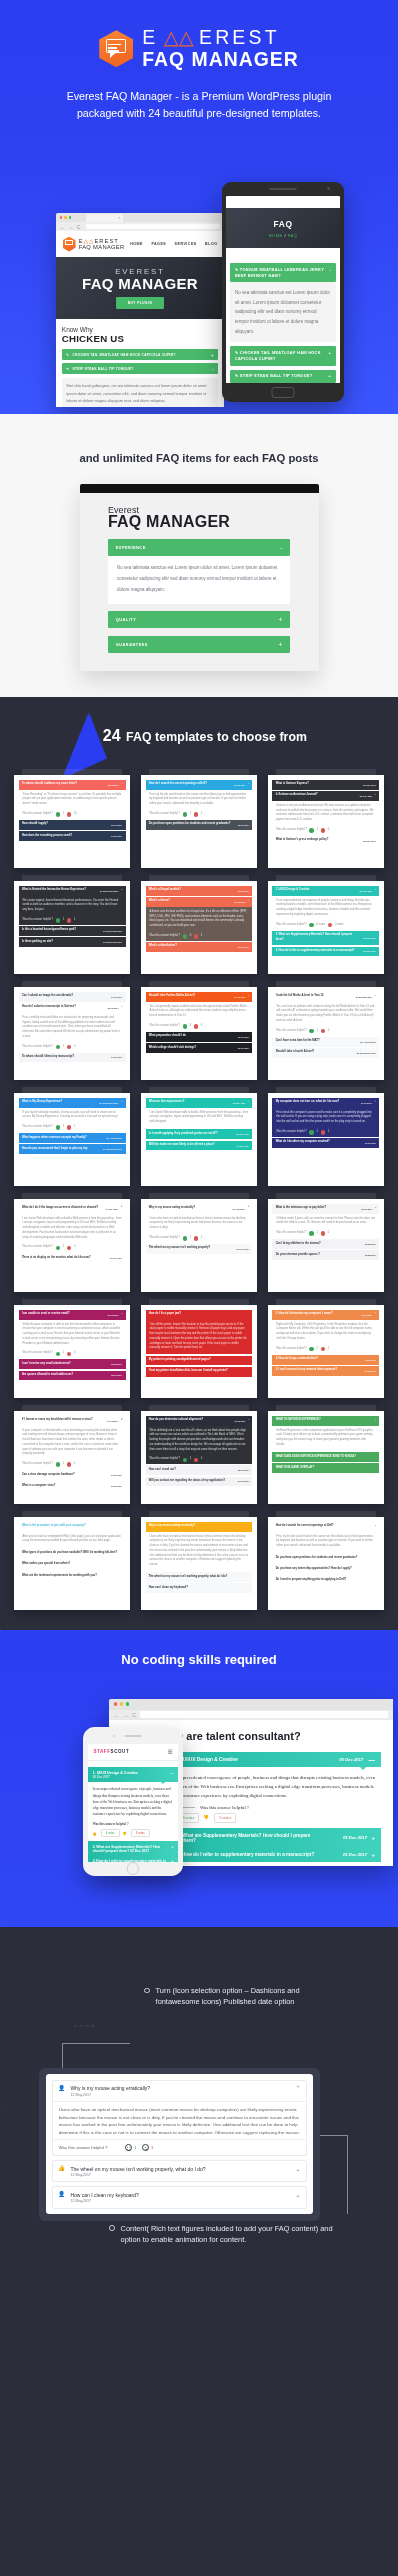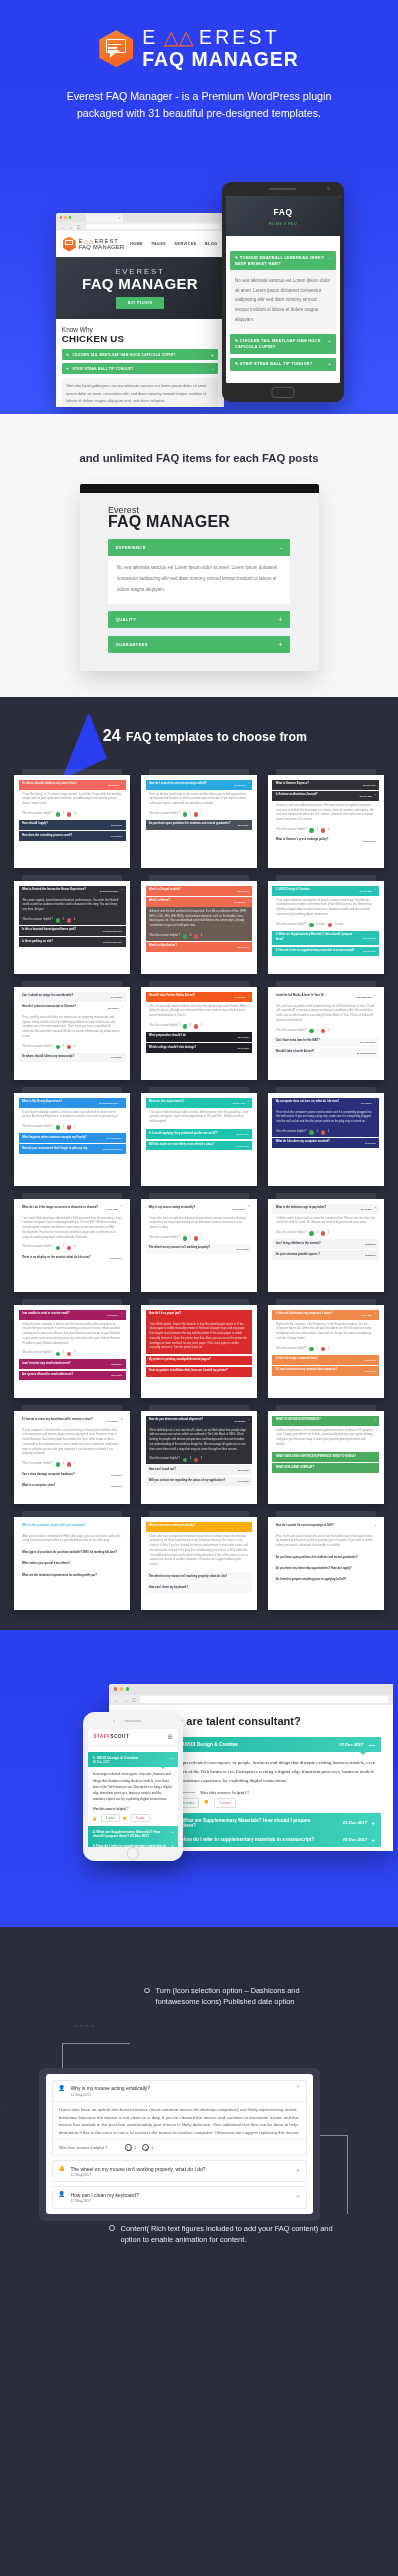--- a/index.html
+++ b/index.html
@@ -87,21 +87,21 @@
   .acc-body{ background:#f4f4f4; padding:4.5px; font-size:3.9px; color:#6e7178; line-height:1.9;}
   .phone{
     position:absolute; left:222px; top:-31px; width:122px; height:220px;
     background:#2b2b2b; border-radius:9px; padding:14.2px 3.9px 19.4px;
     box-shadow:0 10.3px 26px rgba(0,0,0,.35);
   }
   .phone .speaker{ position:absolute; top:5.8px; left:50%; transform:translateX(-50%); width:28.4px; height:2.6px; border-radius:1.9px; background:#4a4a4a;}
   .phone .cam{ position:absolute; top:5.2px; right:14.2px; width:3.2px;height:3.2px;border-radius:50%;background:#4a4a4a;}
   .phone .home{ position:absolute; bottom:3.9px; left:50%; transform:translateX(-50%); width:23px;height:11.6px;border:0.6px solid #555;border-radius:3.2px;}
   .ph-screen{ background:#fff; height:100%; overflow:hidden; border-radius:1.3px;}
-  .ph-top{ height:40px; background:linear-gradient(135deg,#3d434e,#272b33); display:flex; flex-direction:column; align-items:center; justify-content:center;}
+  .ph-top{ height:40px; background:linear-gradient(135deg,#3d434e,#272b33); display:flex; flex-direction:column; align-items:center; justify-content:center;margin-top:12px;}
   .ph-top .t{ color:#fff; font-weight:800; font-size:8.4px; letter-spacing:0.6px;}
   .ph-top .c{ margin-top:3.9px; font-size:3.9px; letter-spacing:0.6px; color:#4ab96c;}
   .ph-top .c b{color:#fff; font-weight:400;}
   .ph-body{ padding:5.8px 4.5px; background:#fff;}
   .ph-acc{ background:#4ab96c; border-radius:1.3px; padding:3.9px 4.5px; color:#fff; font-size:3.9px; font-weight:700; display:flex; justify-content:space-between; gap:3.9px; line-height:1.5; letter-spacing:0.3px;}
   .ph-ans{ background:#f4f4f4; padding:5.2px 4.5px; font-size:4.5px; color:#73767d; line-height:2.2;}
 
   
   .sec-white{ background:#f7f7f8; padding:35px 0 26px; position:relative; overflow:hidden;}
   .sec-white .deco{position:absolute; left:-19.4px; top:26px; width:129px;height:168px;opacity:.5;
@@ -250,21 +250,21 @@
           <div class="bubble"></div>
         <div class="ln ln1"></div>
           <div class="ln ln2"></div>
           <div class="ln ln3"></div>
       </div>
       <div class="logotext">
         <div class="l1"><span>E</span><span class="mt"> △△ </span><span>EREST</span></div>
         <div class="l2">FAQ MANAGER</div>
       </div>
     </div>
-    <div class="hero-sub">Everest FAQ Manager - is a Premium WordPress plugin packaged with 31 beautiful pre-designed templates.</div>
+    <div class="hero-sub">Everest FAQ Manager - is a Premium WordPress plugin packaged with 24 beautiful pre-designed templates.</div>
 
     <div class="hero-stage">
 
       <div class="browser">
         <div class="br-bar">
           <span class="dot d1"></span>
           <span class="dot d2"></span>
           <span class="dot d3"></span>
           <div class="br-tab">
               <span>×</span>
@@ -980,20 +980,21 @@
             <div class="row" style="background:#ffffff;color:#2f3136;padding:2.6px 3.2px;margin-top:1.3px">
         <span class="q">Do I need to prepare anything prior to applying to Dell?</span>
         <span class="dt"></span>
             </div>
           </div>
         </div>
       </div>
   </section>
 
   <section class="sec-blue">
+    <h2>No coding skills required</h2>
     <div class="mock2">
       <div class="browser2">
         <div class="b2-bar">
           <span class="dot d1"></span>
           <span class="dot d2"></span>
           <span class="dot d3"></span>
         </div>
         <div class="b2-nav">
           <i>←</i>
           <i>→</i>

